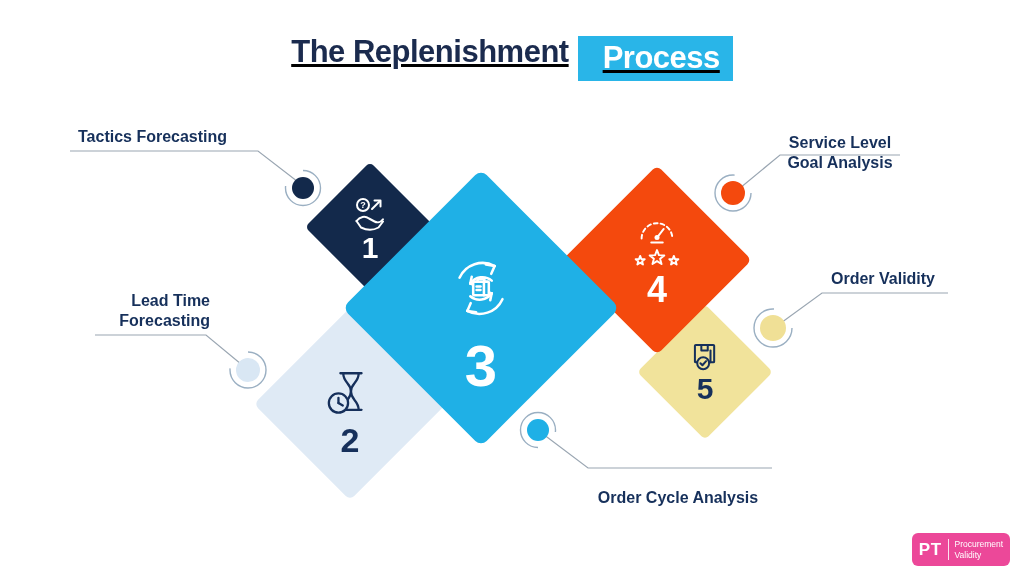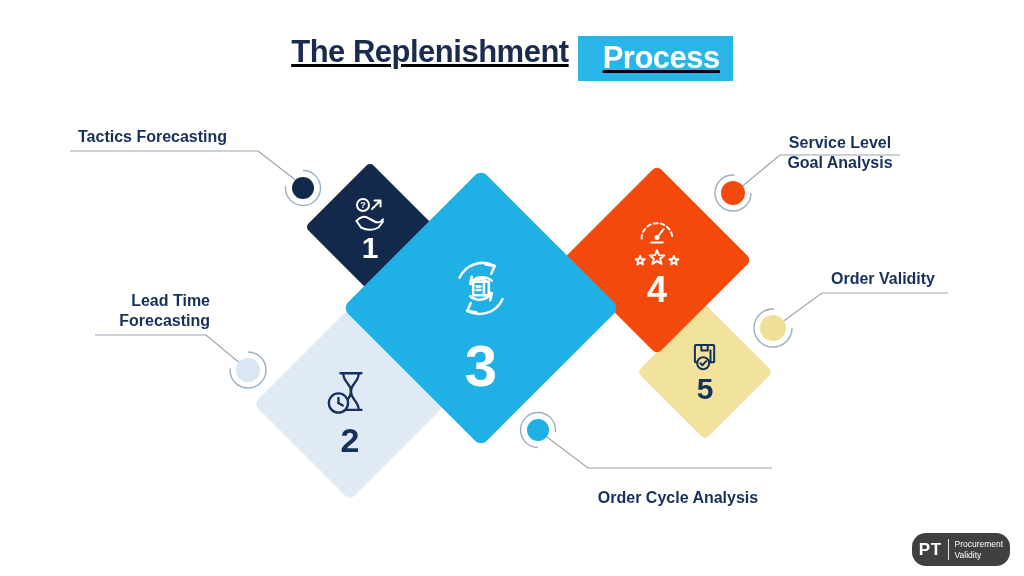--- a/index.html
+++ b/index.html
@@ -52,22 +52,22 @@
   .step-label{
     position:absolute;z-index:6;color:#16305B;font-weight:bold;font-size:16px;line-height:1.25;
   }
   .lbl-demand{left:78px;top:127px;white-space:nowrap;}
   .lbl-lead{left:150px;top:291px;width:120px;text-align:right;transform:translateX(-50%);}
   .lbl-service{left:840px;top:113px;width:140px;text-align:center;transform:translateX(-50%);margin-top:20px;}
   .lbl-validity{left:883px;top:269px;white-space:nowrap;transform:translateX(-50%);}
   .lbl-cycle{left:678px;top:448px;white-space:nowrap;transform:translateX(-50%);margin-top:40px;}
   
   .logo{
-    position:absolute;left:912px;top:533px;width:98px;height:33px;background:#404040;
-    border-radius:14px;display:flex;align-items:center;justify-content:center;gap:6px;z-index:6;
+    position:absolute;left:912px;top:533px;width:98px;height:33px;background:#ec4899;
+    border-radius:6px;display:flex;align-items:center;justify-content:center;gap:6px;z-index:6;
   }
   .logo-pt{color:#ffffff;font-weight:bold;font-size:17px;letter-spacing:0.5px;line-height:1;}
   .logo-divider{width:1px;height:21px;background:rgba(255,255,255,0.85);}
   .logo-name{color:#ffffff;font-size:8.5px;line-height:1.2;font-weight:400;}
   .icon-svg{display:block;}
 </style>
 </head>
 <body>
 
 <div class="stage">

